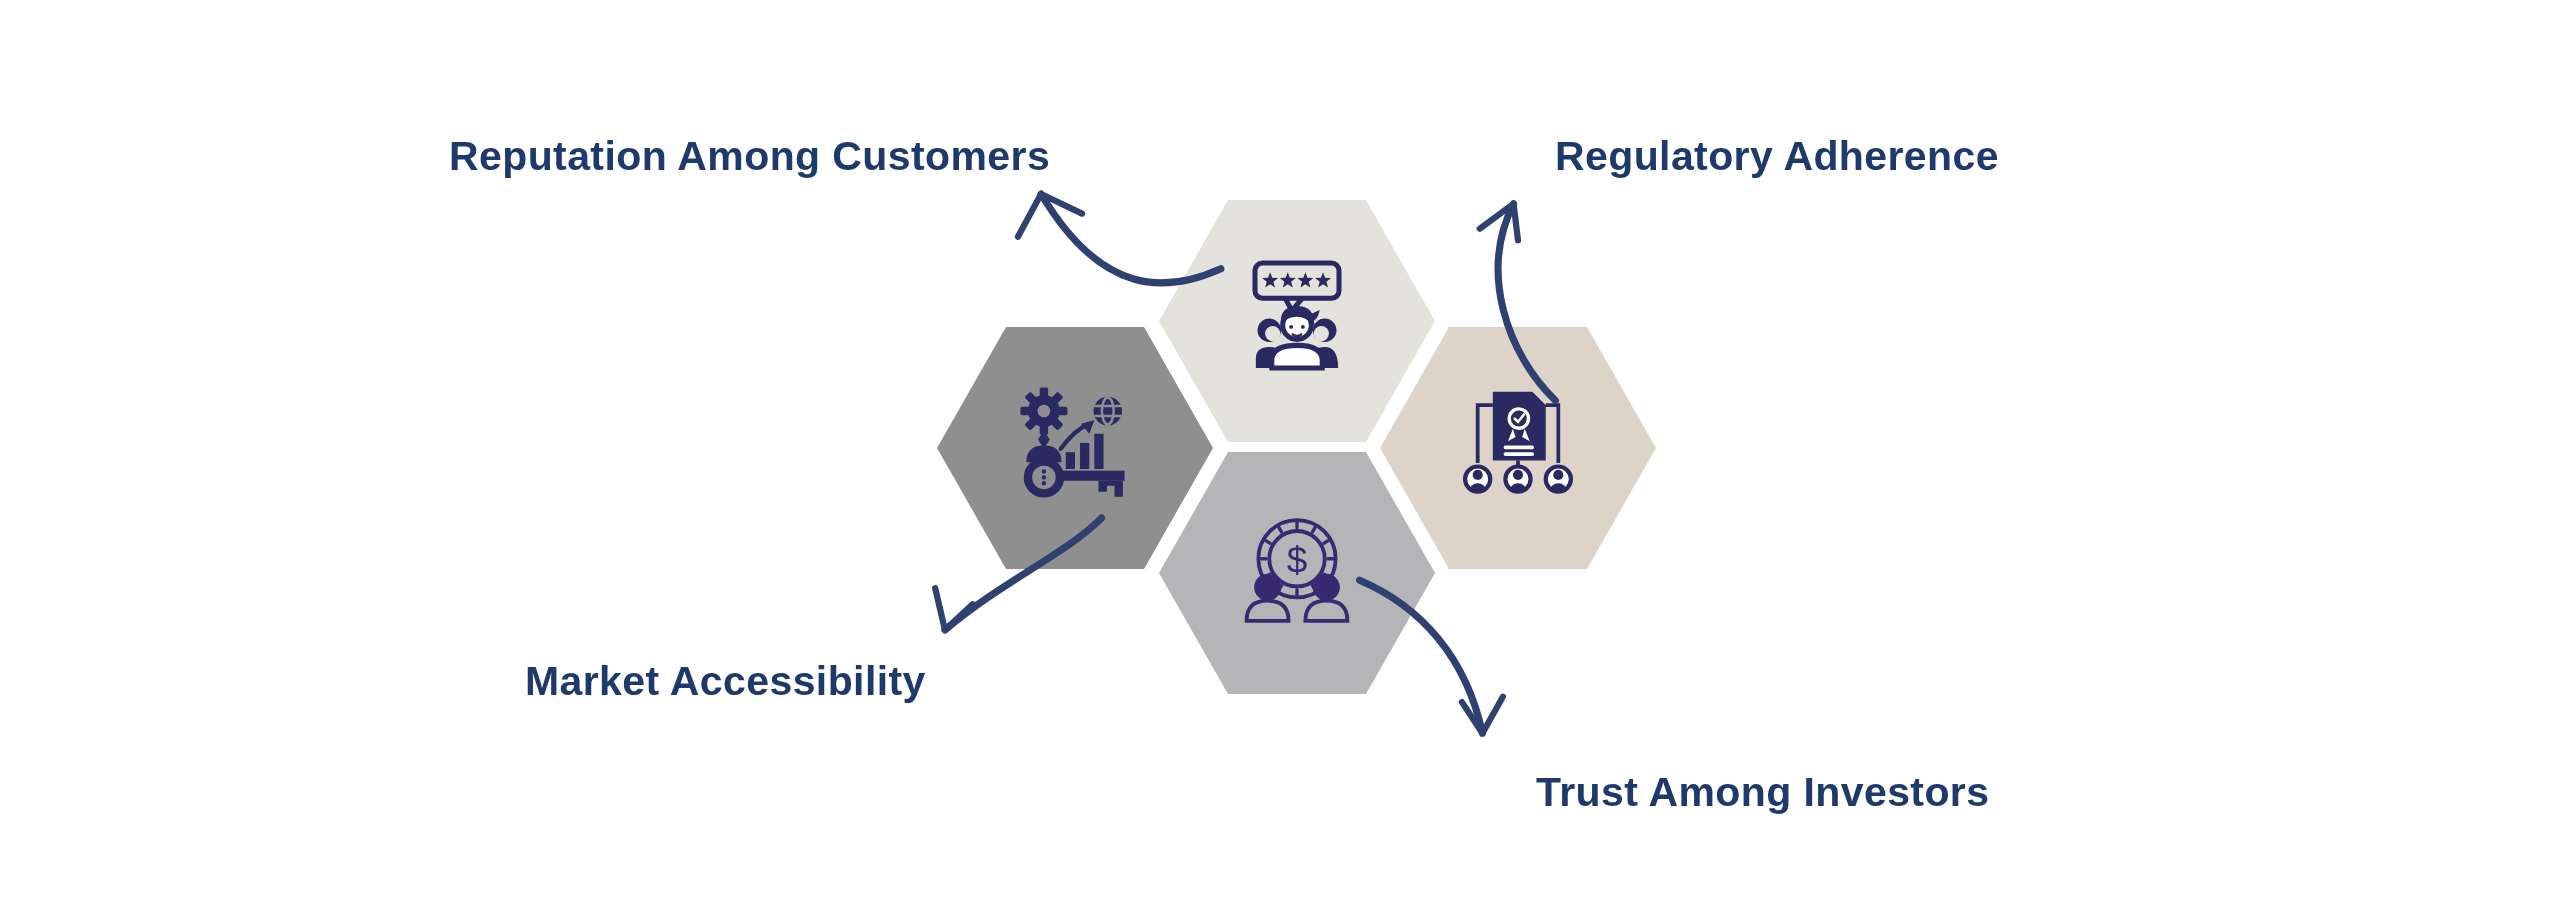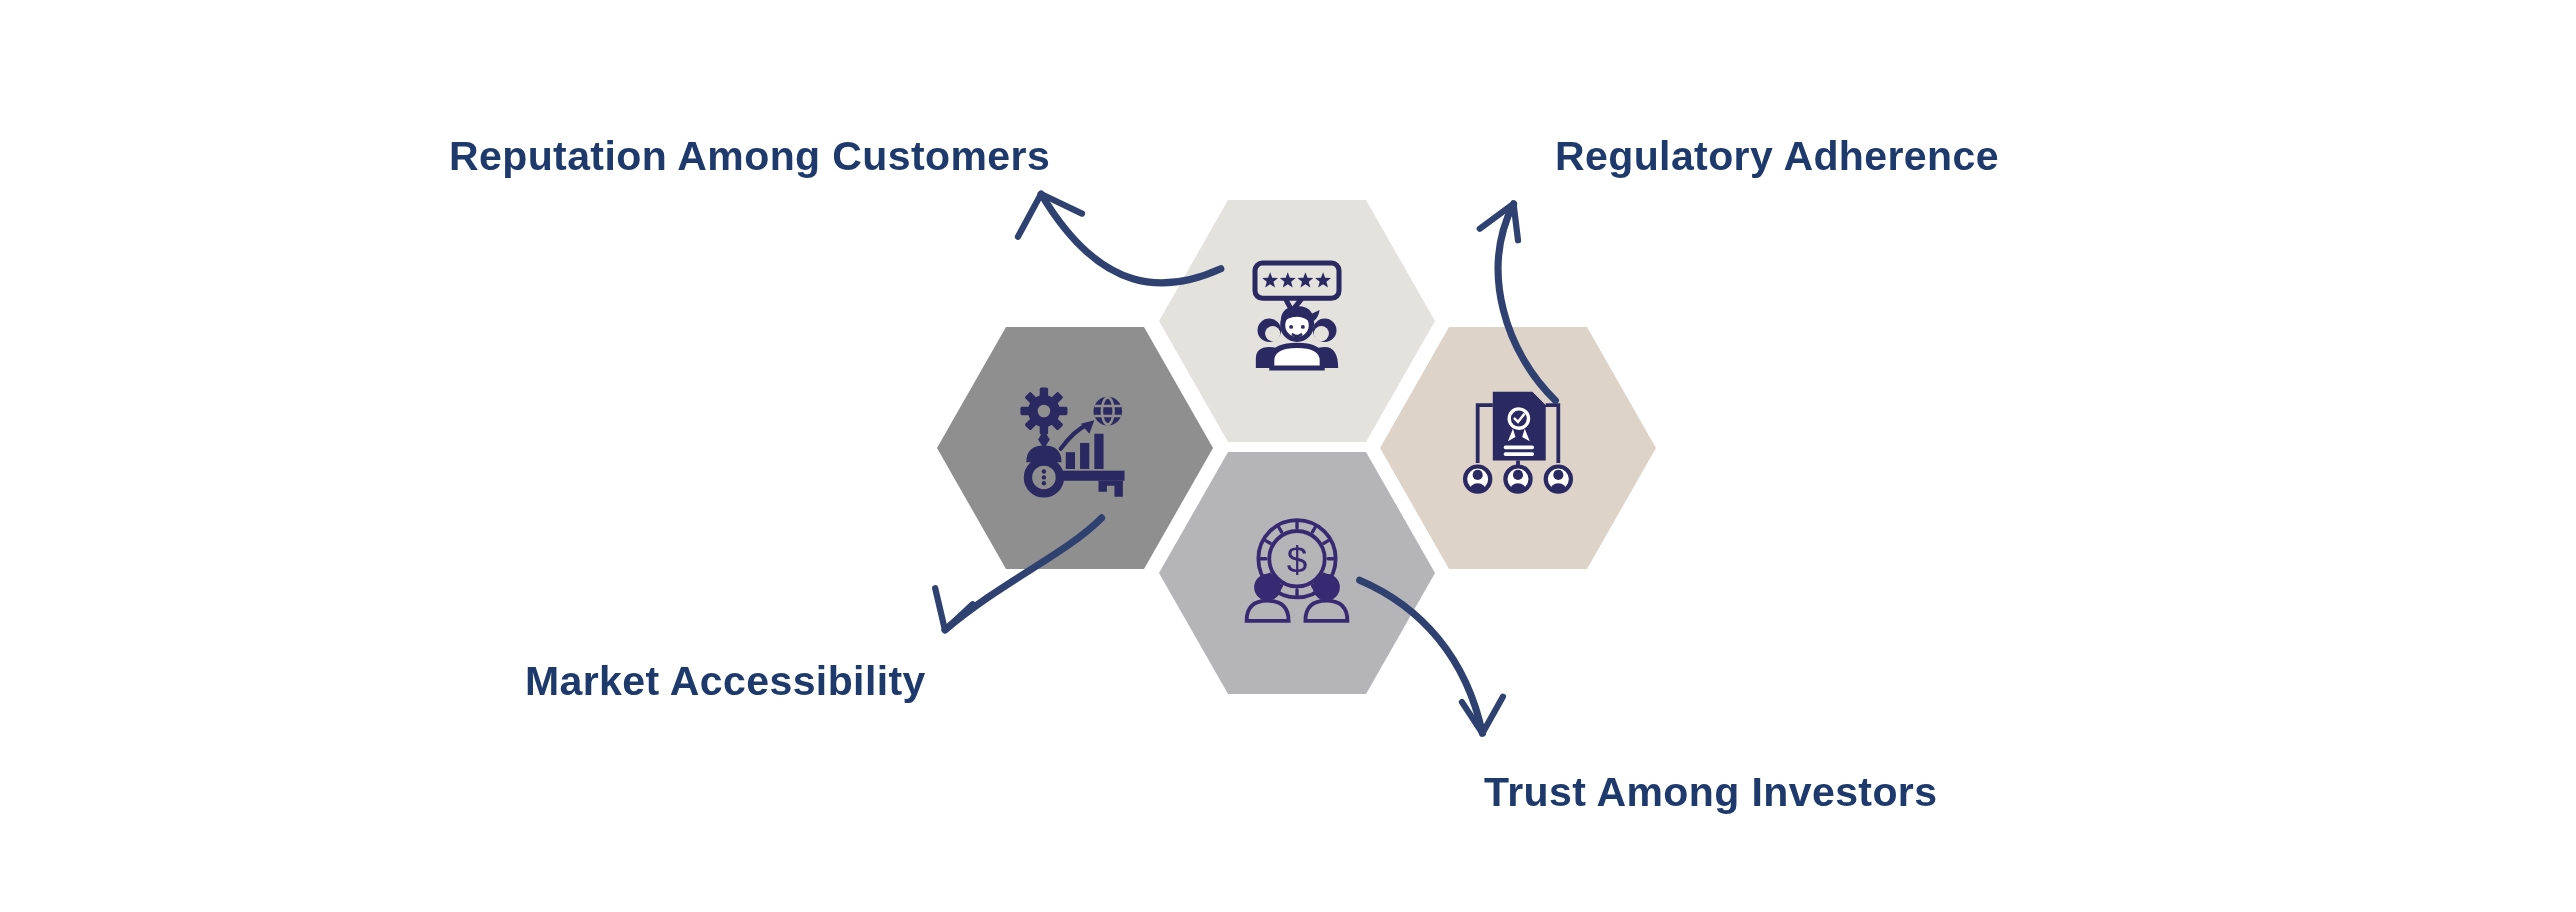--- a/index.html
+++ b/index.html
@@ -16,21 +16,21 @@
     position:absolute;
     font-size:41px;
     font-weight:700;
     letter-spacing:0.4px;
     color:var(--label-text,#1e3a6c);
     white-space:nowrap;
   }
   .label-reputation{left:449px;top:133px;}
   .label-regulatory{left:1523px;top:133px;margin-left:32px;}
   .label-market{left:525px;top:658px;}
-  .label-investors{left:1484px;top:769px;}
+  .label-investors{left:1536px;top:769px;}
 
   
   .hex{
     position:absolute;width:276px;height:242px;
     clip-path:polygon(25% 0%,75% 0%,100% 50%,75% 100%,25% 100%,0% 50%);
     display:flex;align-items:center;justify-content:center;
   }
   .hex-top{left:1159px;top:200px;}
   .hex-left{left:937px;top:327px;}
   .hex-right{left:1380px;top:327px;}

